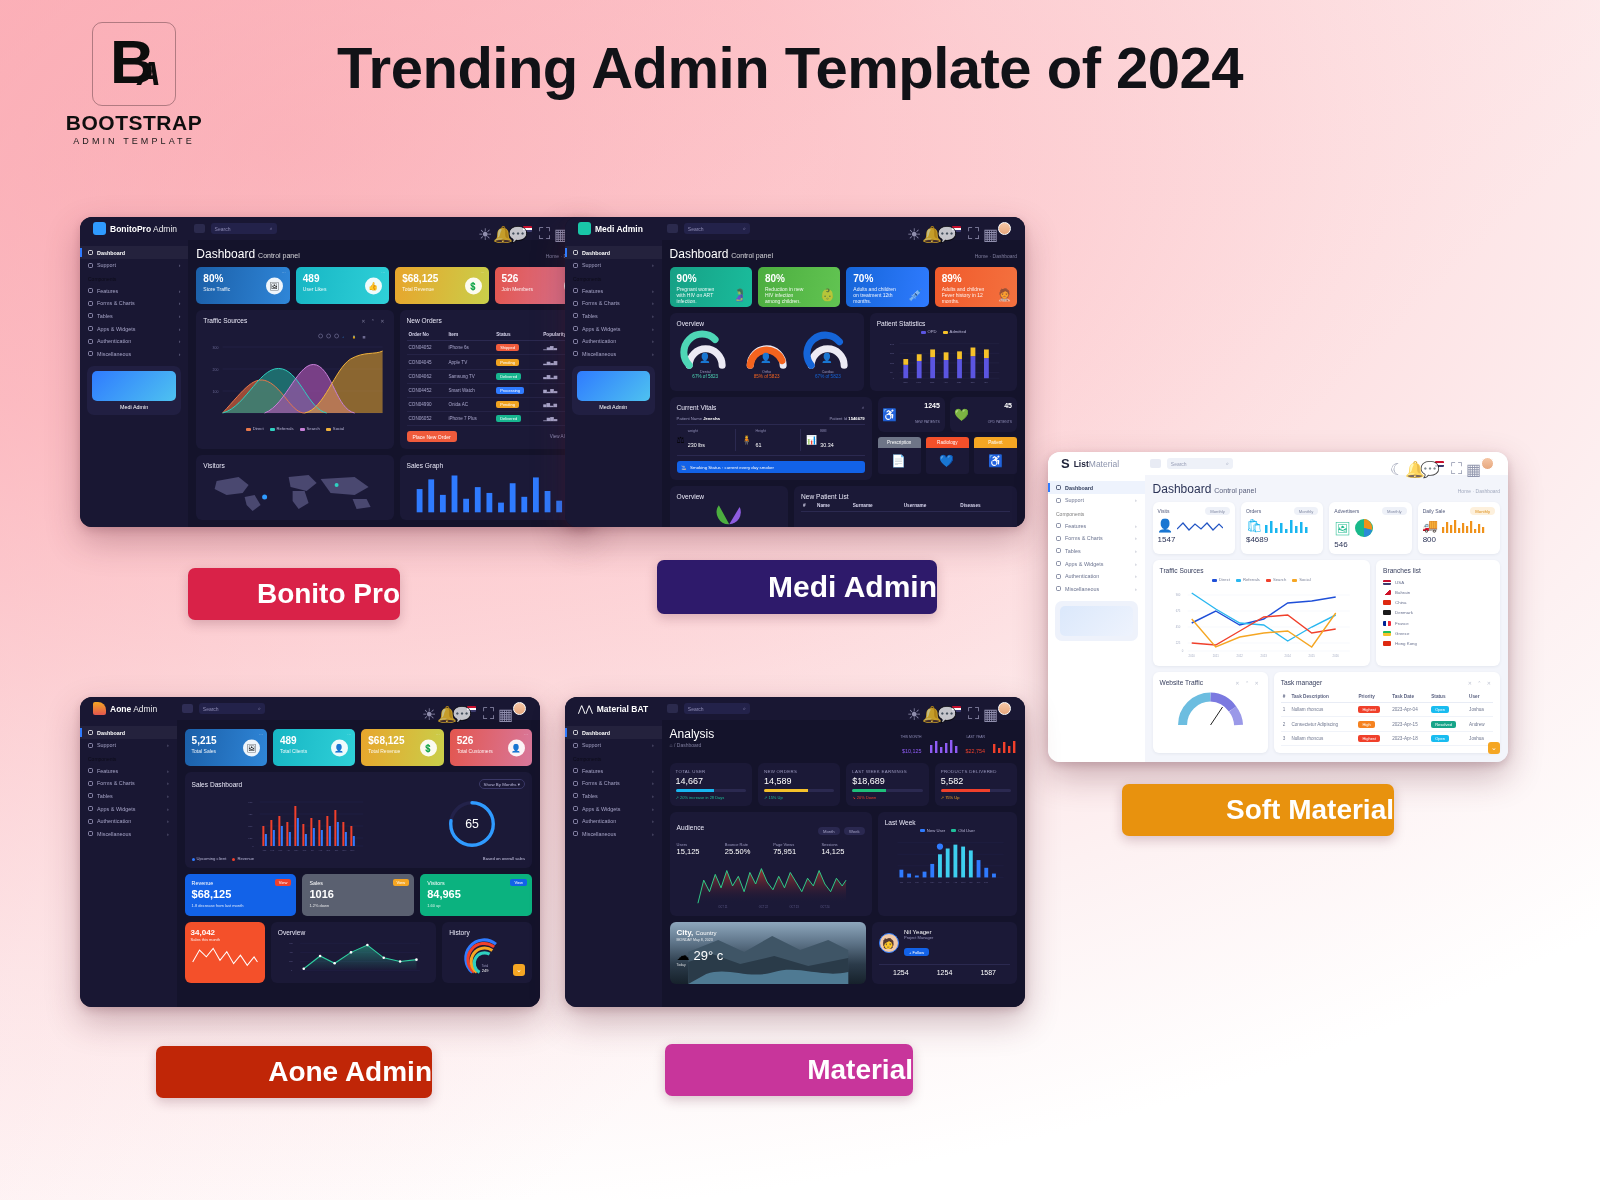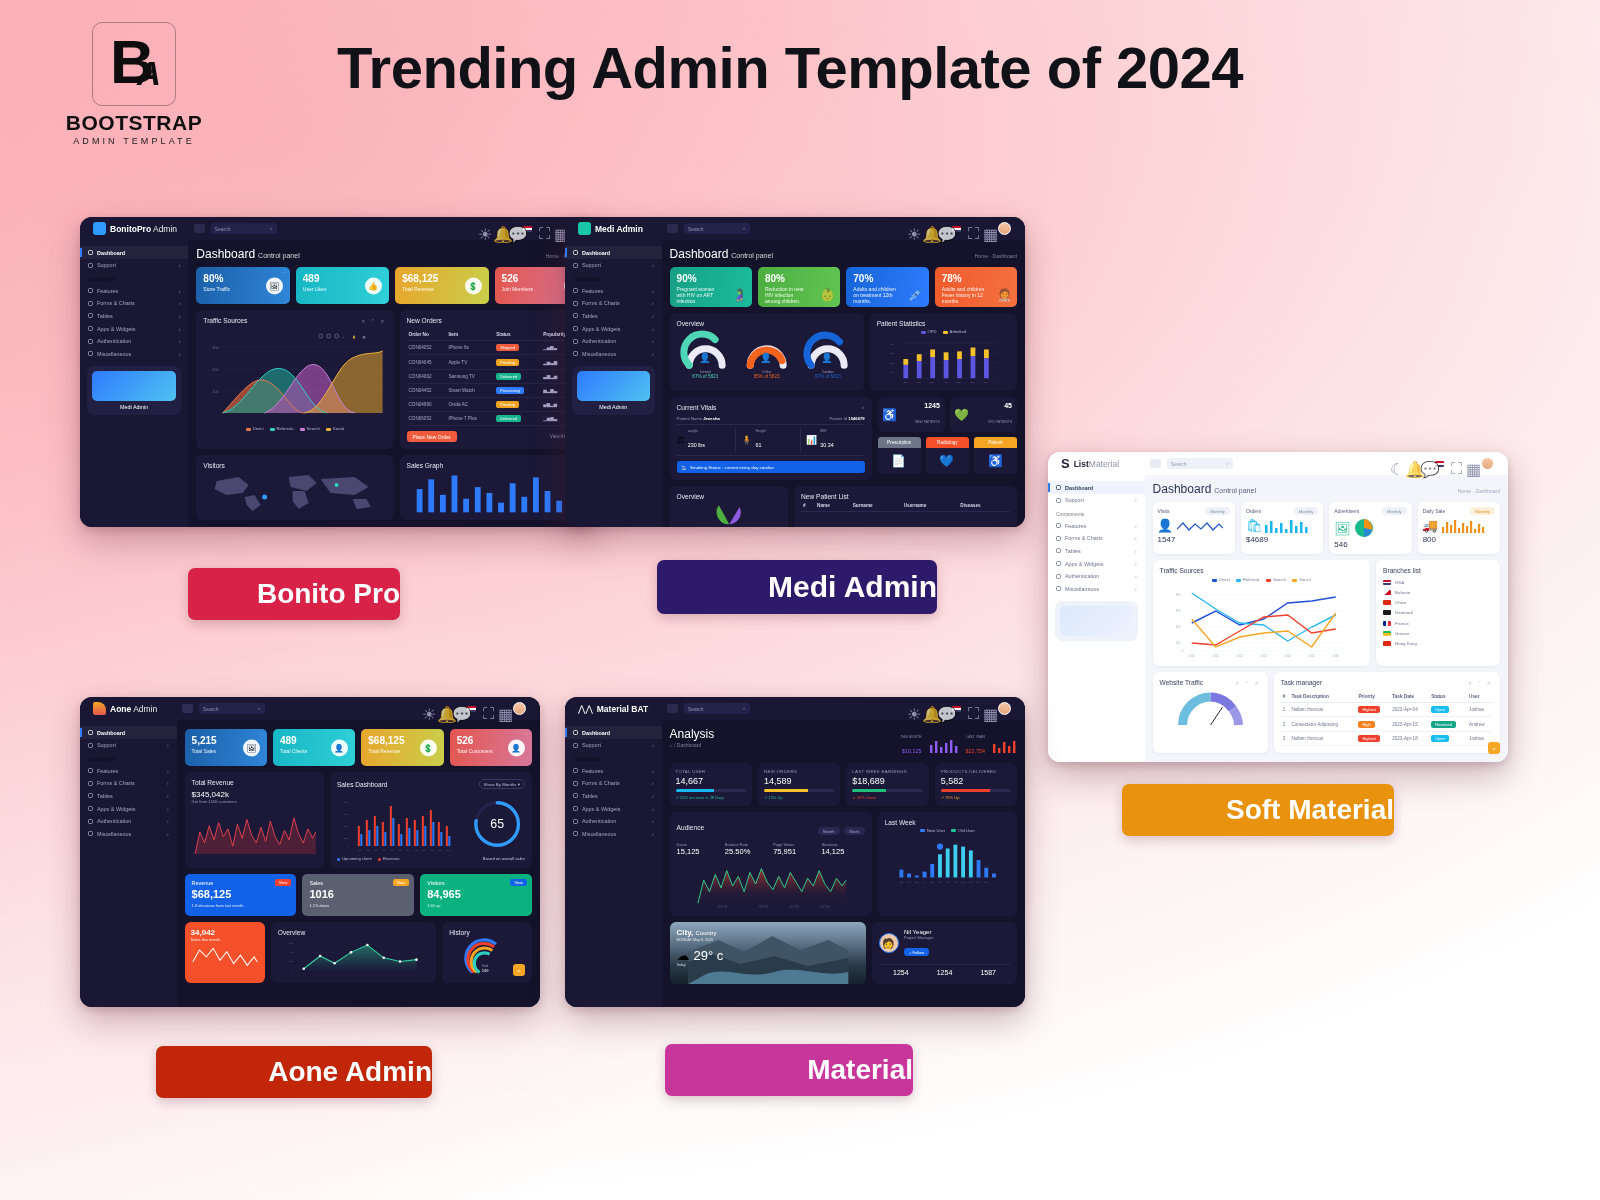--- a/index.html
+++ b/index.html
@@ -491,21 +491,21 @@
             <div class="v">80%</div>
             <div class="l" style="max-width:64%">Reduction in new HIV infection among children.</div>
             <span style="position:absolute;right:5px;bottom:5px;font-size:12px;opacity:.55">👶</span>
           </div>
           <div class="stat" style="background:linear-gradient(100deg,#1565d8,#2f7bff); height:40px;">
             <div class="v">70%</div>
             <div class="l" style="max-width:64%">Adults and children on treatment 12th months.</div>
             <span style="position:absolute;right:5px;bottom:5px;font-size:12px;opacity:.55">💉</span>
           </div>
           <div class="stat" style="background:linear-gradient(100deg,#f05a2b,#f4713f); height:40px;">
-            <div class="v">78%</div>
+            <div class="v">89%</div>
             <div class="l" style="max-width:64%">Adults and children Fever history in 12 months.</div>
             <span style="position:absolute;right:5px;bottom:5px;font-size:12px;opacity:.55">🧑‍⚕️</span>
           </div>
         </div>
         <div style="display:flex; gap:6px;">
           <div class="panel" style="flex:1.35;">
             <div class="p-title">Overview</div>
             <div style="display:flex; gap:4px; margin-top:3px;">
               <div style="flex:1;text-align:center">
                 <svg viewBox="0 0 40 34" width="100%" height="40">
@@ -1047,29 +1047,20 @@
               <span class="corner">⋯</span>
           </div>
           <div class="stat" style="background:linear-gradient(100deg,#e3564f,#d8789b)">
             <div class="v">526</div>
             <div class="l">Total Customers</div>
             <div class="circ">👤</div>
               <span class="corner">⋯</span>
           </div>
         </div>
         <div style="display:flex;gap:6px;">
-          <div class="panel" style="flex:1;">
-            <div class="p-title">Total Revenue</div>
-            <div style="font-size:8px;color:#fff;margin-top:4px">$345,042k</div>
-            <div style="font-size:4px;color:#9b99bf">Got from 1456 customers</div>
-            <svg viewBox="0 0 160 60" width="100%" height="56">
-              <path d="M4 58 L10 30 L16 44 L22 22 L28 40 L34 18 L40 36 L46 26 L52 48 L58 20 L64 38 L70 14 L76 34 L82 44 L88 24 L94 42 L100 16 L106 36 L112 46 L118 28 L124 40 L130 12 L136 32 L142 44 L148 26 L154 38 L158 30 L158 58 Z" fill="#8e2b3a" opacity=".45"></path>
-              <path d="M4 58 L10 30 L16 44 L22 22 L28 40 L34 18 L40 36 L46 26 L52 48 L58 20 L64 38 L70 14 L76 34 L82 44 L88 24 L94 42 L100 16 L106 36 L112 46 L118 28 L124 40 L130 12 L136 32 L142 44 L148 26 L154 38 L158 30" fill="none" stroke="#e8414f" stroke-width="1.2"></path>
-            </svg>
-          </div>
           <div class="panel" style="flex:1.5;">
             <div class="p-head">
               <div class="p-title">Sales Dashboard</div>
               <span style="font-size:4.4px;border:.5px solid #3a3866;color:#bdbbdd;padding:1.5px 4px;border-radius:7px"><span>Show By Months</span> ▾</span>
             </div>
             <div style="display:flex;align-items:center;gap:4px">
               <svg viewBox="0 0 120 60" width="68%" height="60">
                 <g stroke="#262450" stroke-width=".4">
                     <line x1="14" y1="8" x2="118" y2="8"></line>
                     <line x1="14" y1="20" x2="118" y2="20"></line>

